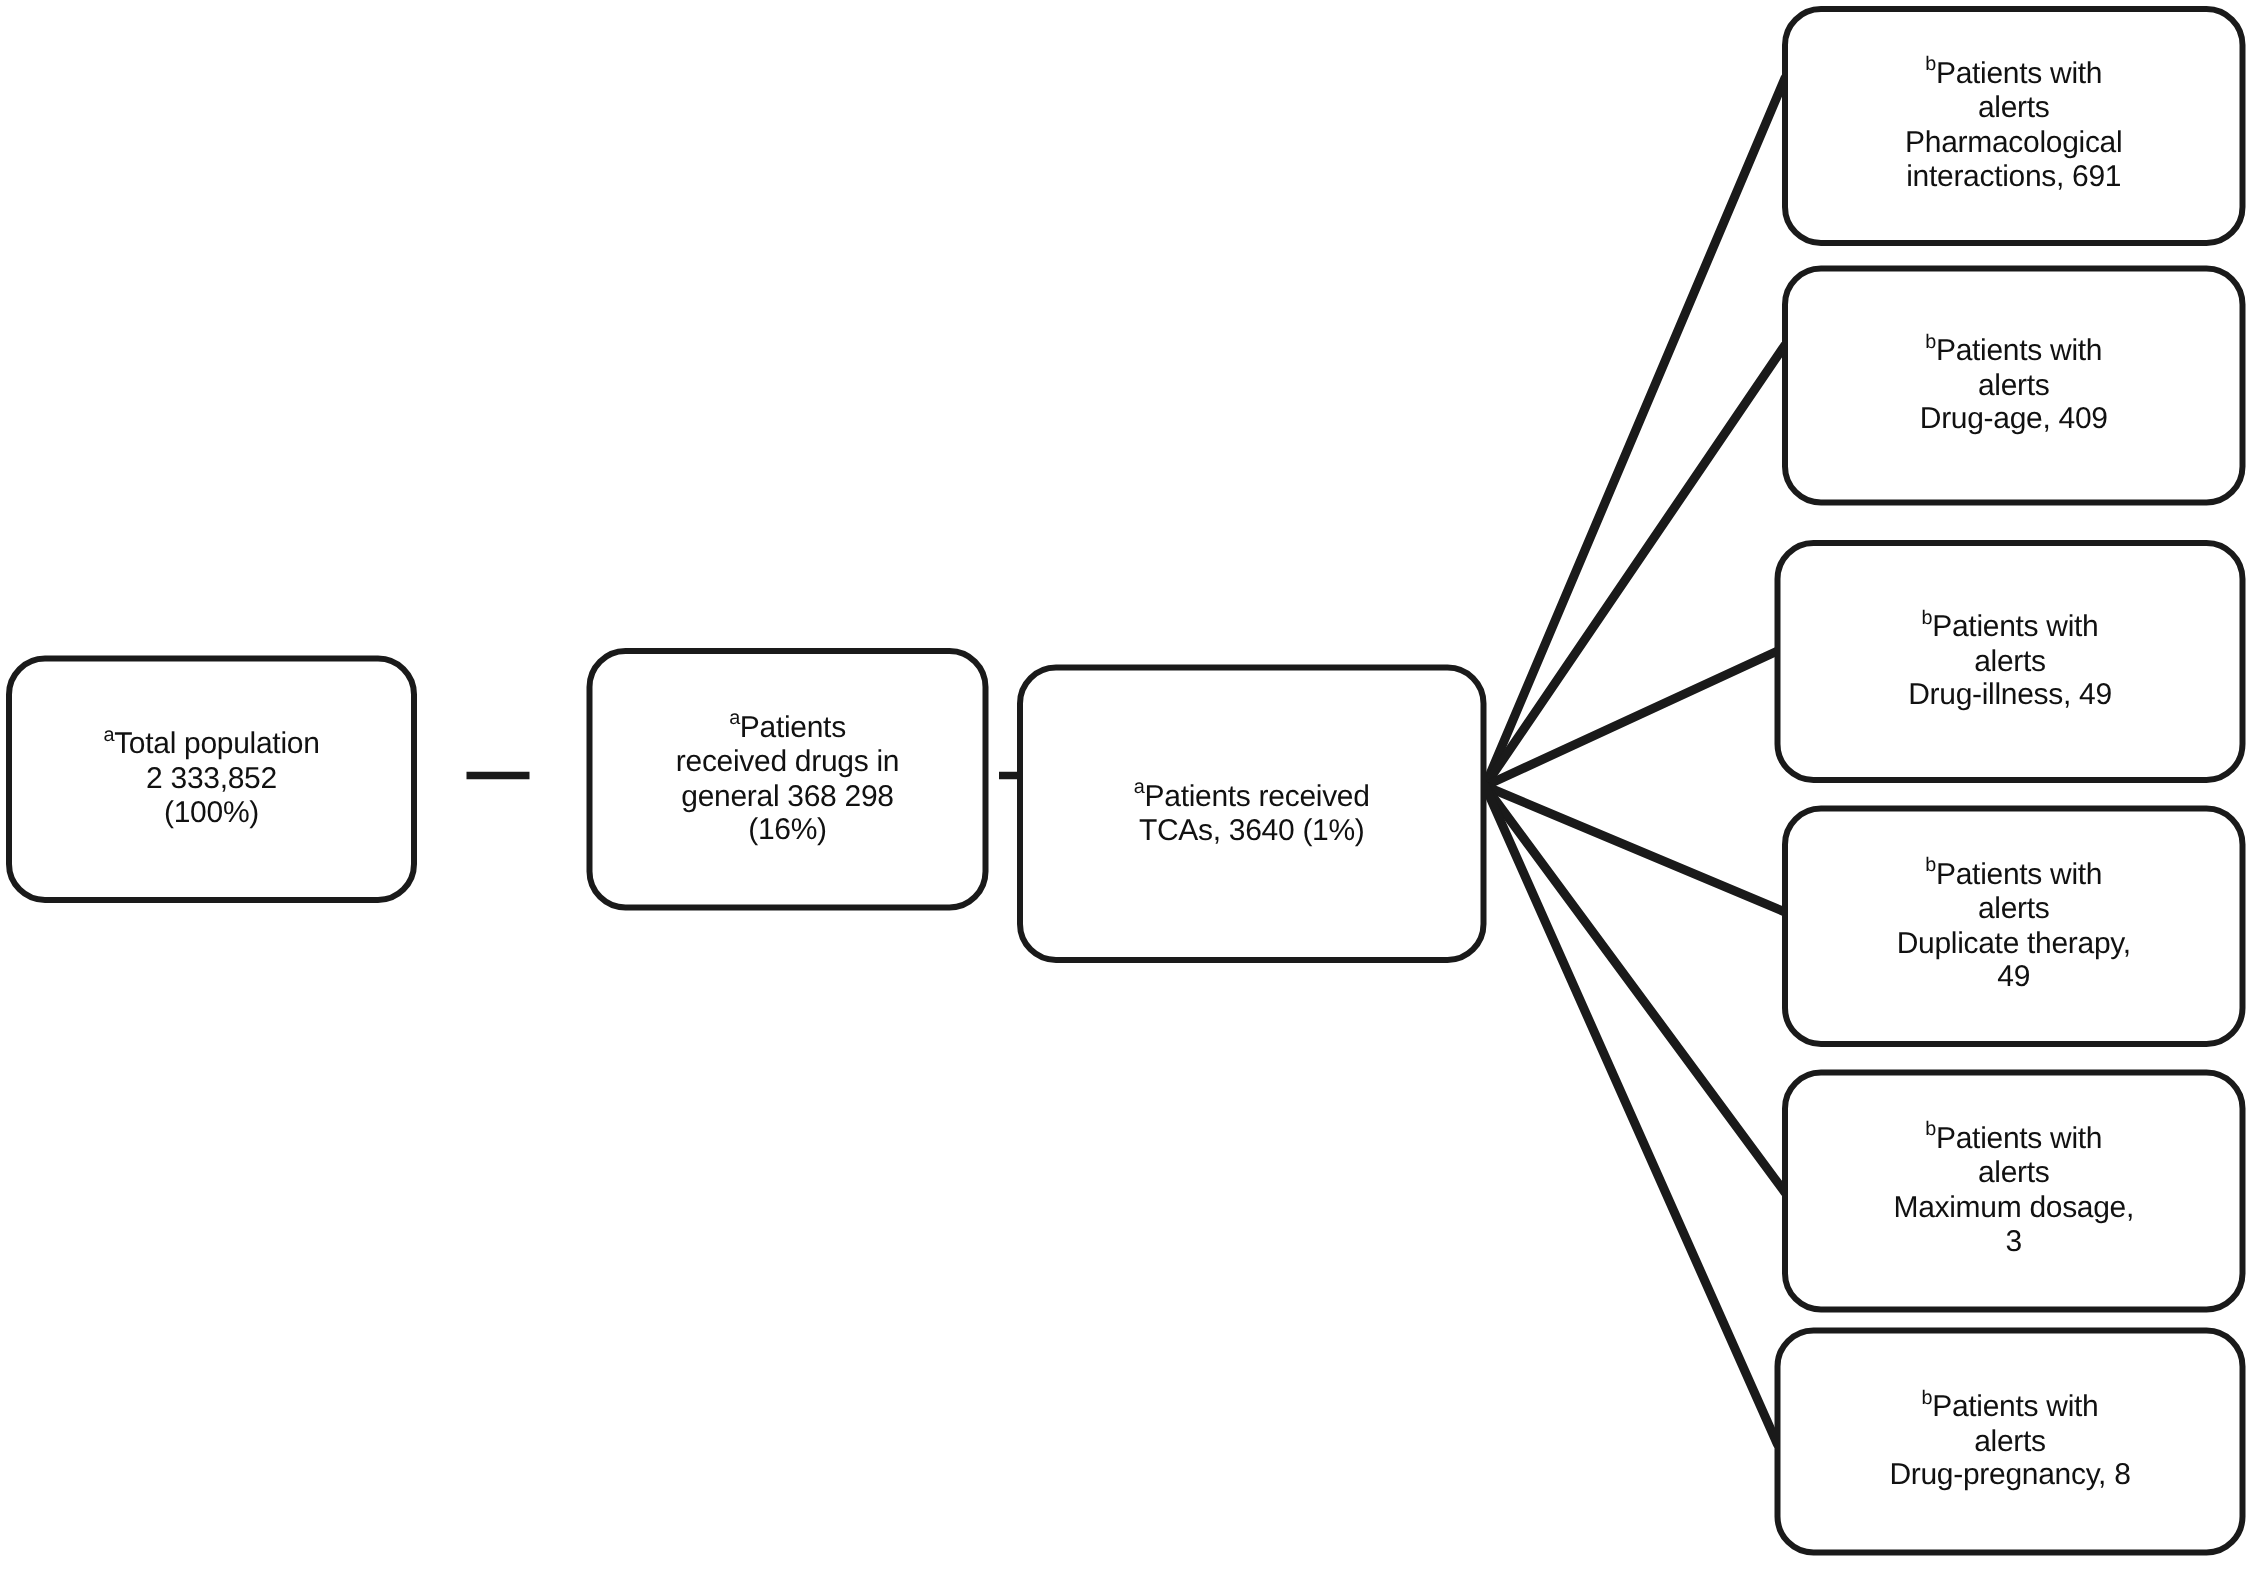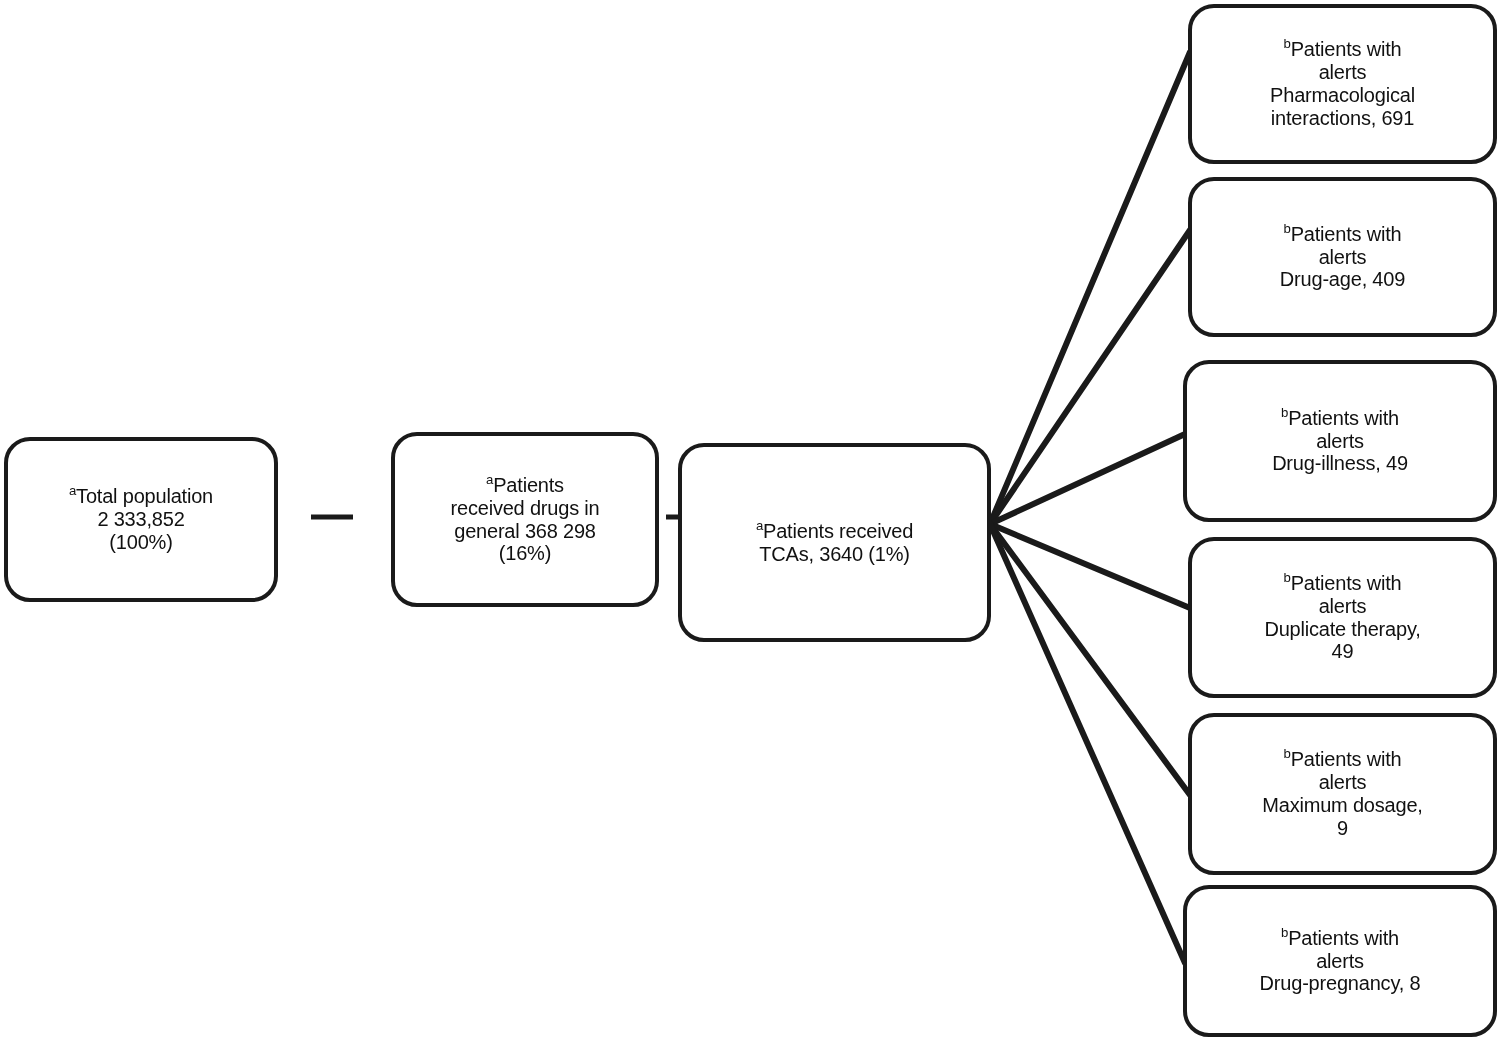--- a/index.html
+++ b/index.html
@@ -121,21 +121,21 @@
     <span class="txt"><sup>b</sup><span>Patients with
 alerts
 Duplicate therapy,
 49</span></span>
   </div>
 
   <div class="node" id="node-alert-4">
     <span class="txt"><sup>b</sup><span>Patients with
 alerts
 Maximum dosage,
-9</span></span>
+3</span></span>
   </div>
 
   <div class="node" id="node-alert-5">
     <span class="txt"><sup>b</sup><span>Patients with
 alerts
 Drug-pregnancy, 8</span></span>
   </div>
 
 </div>
 

